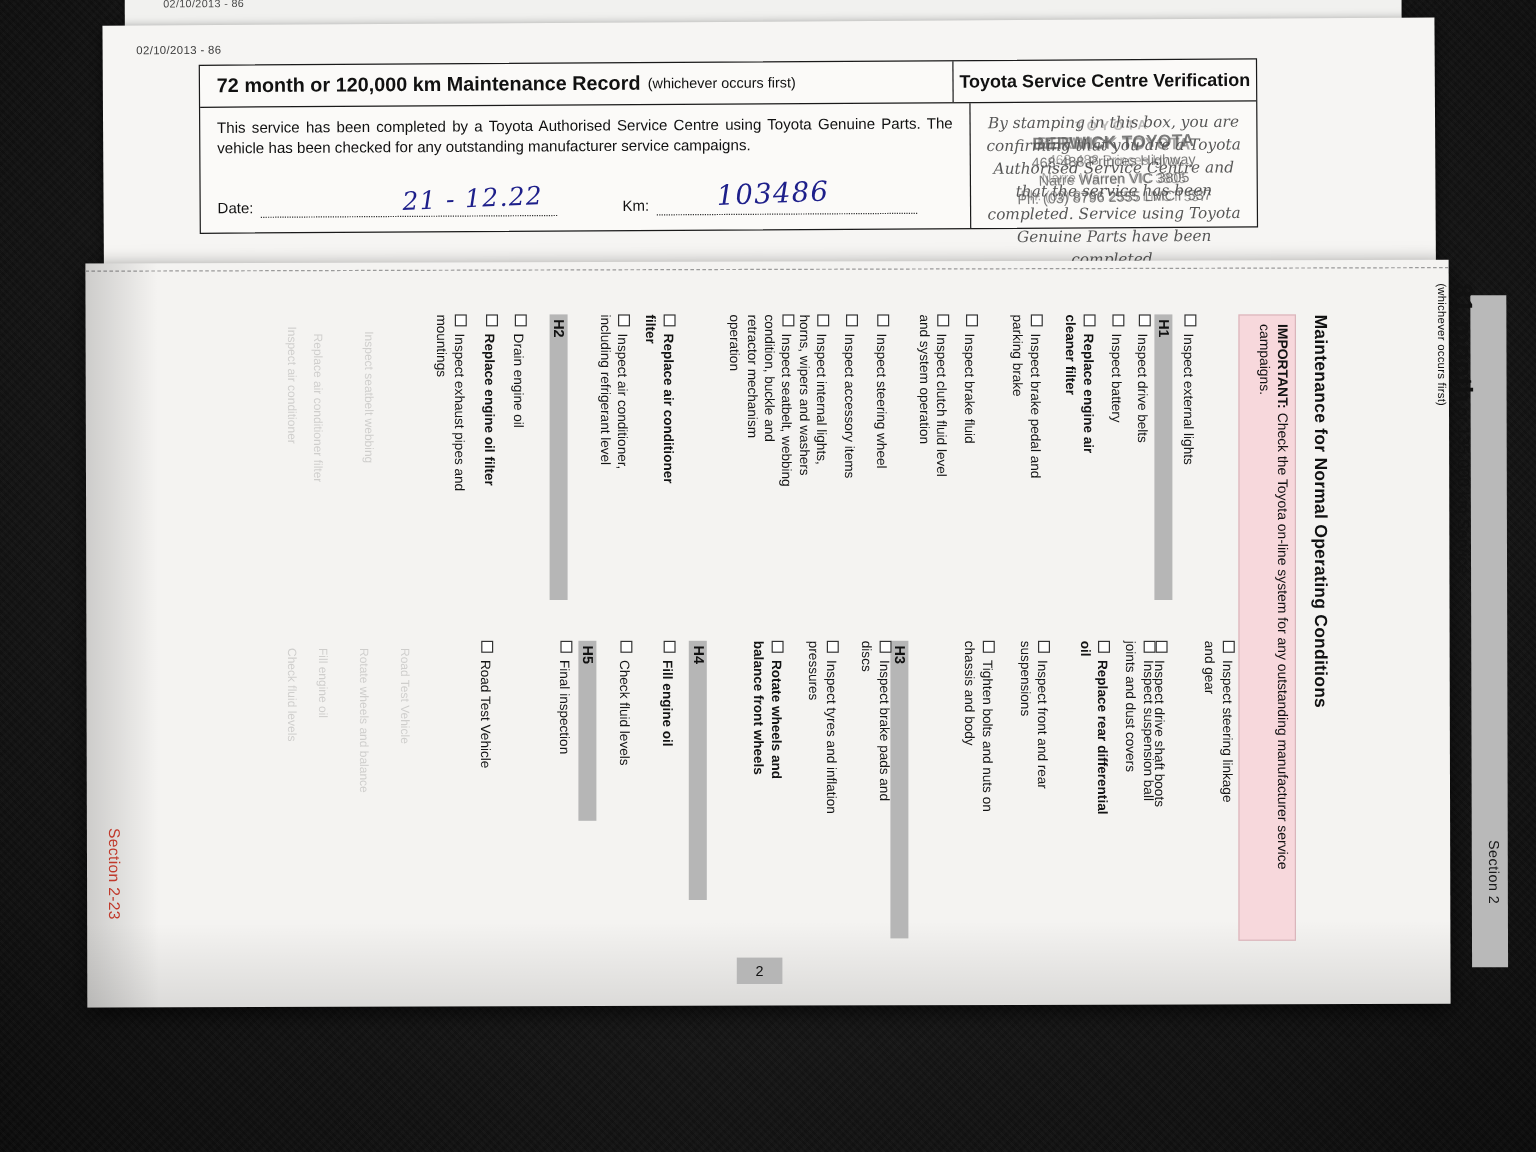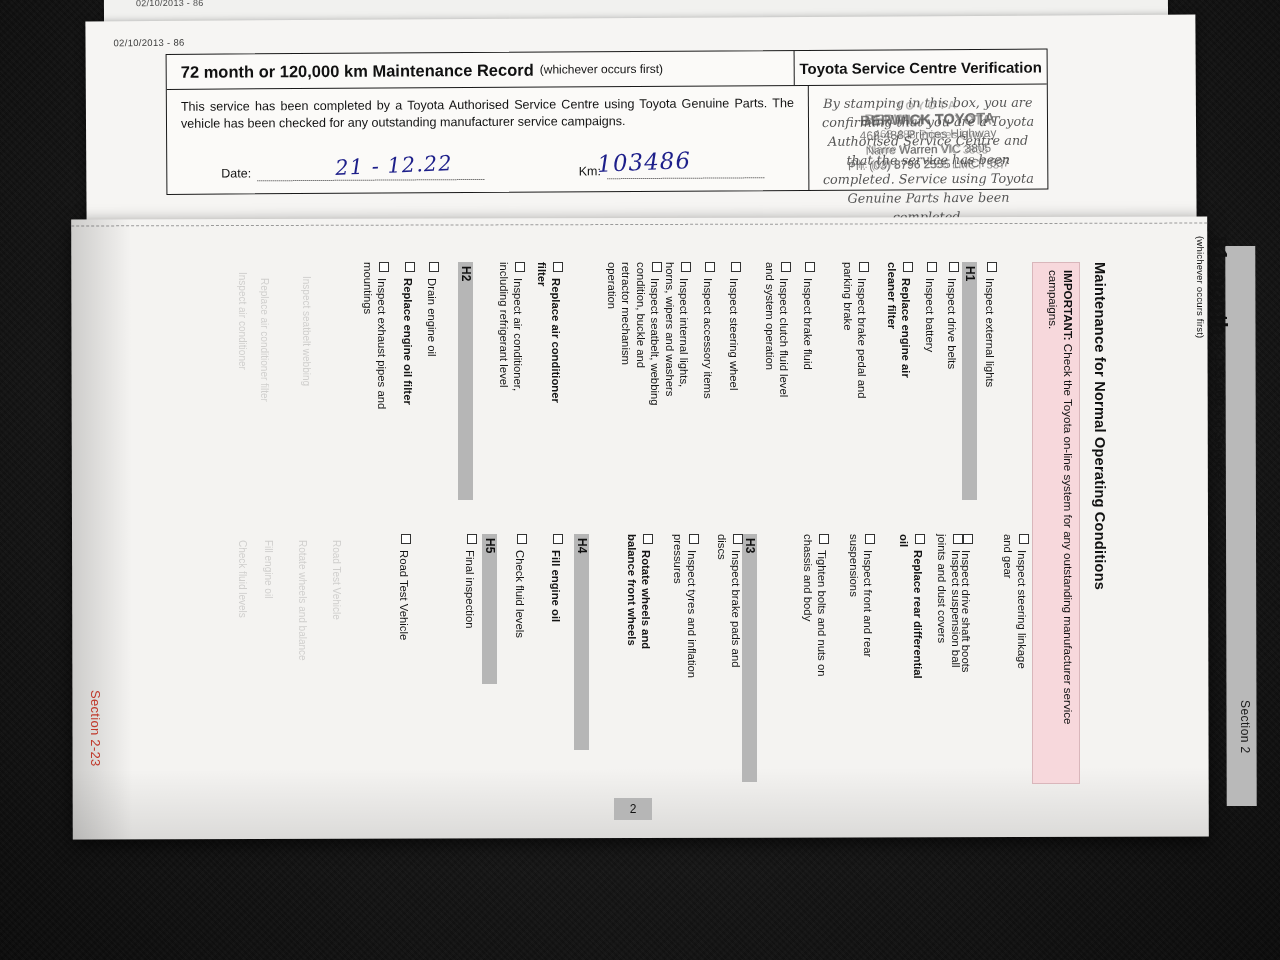--- a/index.html
+++ b/index.html
@@ -129,21 +129,21 @@
   }
   .rb-datekm {
     position: absolute;
     left: 14px;
     bottom: 12px;
     width: 585px;
     display: flex;
     font-size: 12.5px;
     color: #111;
   }
-  .rb-datekm .dlabel { margin-right: 4px; margin-left: 40px; }
+  .rb-datekm .dlabel { margin-right: 4px; }
   .dots {
     border-bottom: 1.5px dotted #333;
     flex: 1;
     height: 14px;
     margin: 0 2px;
   }
   .km-group { display:flex; margin-left: 52px; flex: 1; }
   .handwritten {
     position: absolute;
     font-family: "DejaVu Serif", serif;

